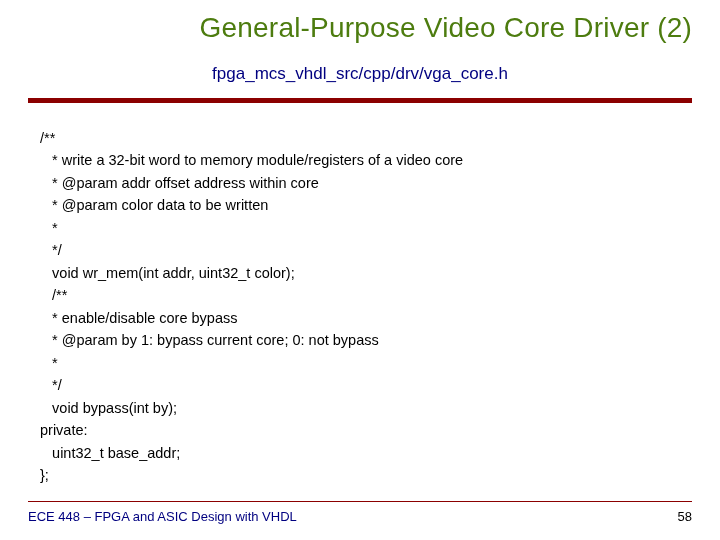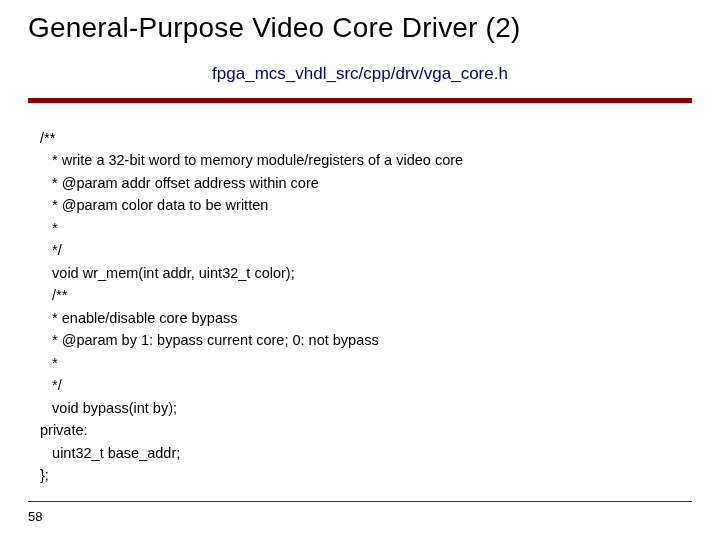--- a/index.html
+++ b/index.html
@@ -6,22 +6,22 @@
   html, body { width: 720px; height: 540px; background: #fff; font-family: Arial, Helvetica, sans-serif; }
   .slide {
     width: 720px;
     height: 540px;
     position: relative;
     padding: 12px 28px 0 28px;
   }
   .title {
     font-size: 28px;
     font-weight: 400;
-    color: #000000;
-    text-align: left;
+    color: #4d7c0f;
+    text-align: right;
     letter-spacing: 0.2px;
   }
   .subtitle {
     font-size: 17px;
     font-weight: 400;
     color: #000080;
     text-align: center;
     margin-top: 20px;
   }
   .rule {
@@ -77,15 +77,16 @@
    * @param by 1: bypass current core; 0: not bypass
    *
    */
    void bypass(int by);
 private:
    uint32_t base_addr;
 };</div>
 
   <div class="footer">
     <div class="rule-thin"></div>
+    <span>ECE 448 – FPGA and ASIC Design with VHDL</span>
     <span class="pagenum">58</span>
   </div>
 </div>
 
 </body></html>

